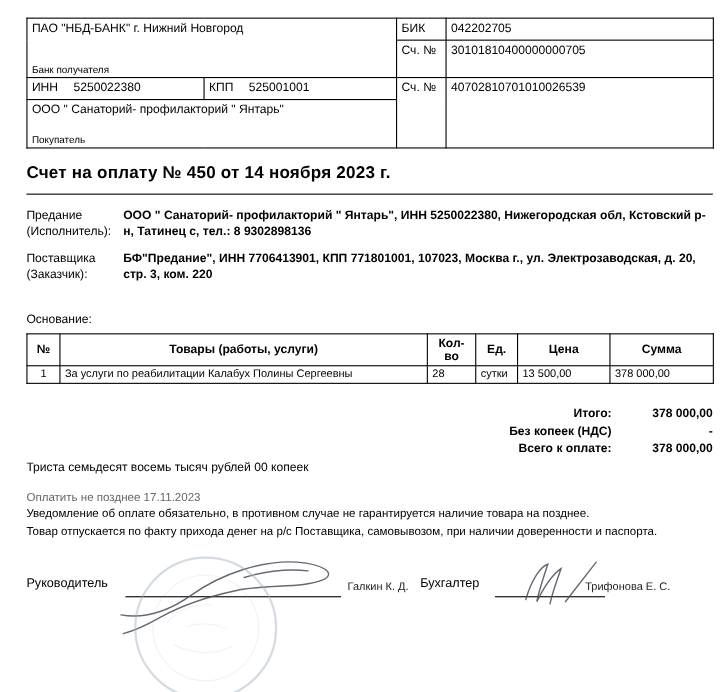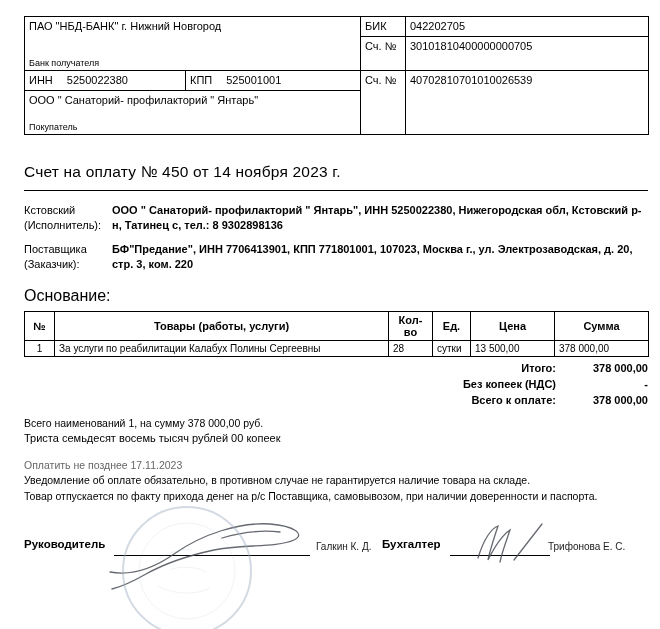--- a/index.html
+++ b/index.html
@@ -17,52 +17,52 @@
   table{border-collapse:collapse}
   .bank-table{width:624px;table-layout:fixed;font-size:11px}
   .bank-table td{border:1px solid #000;padding:3px 4px 1px;vertical-align:top;overflow:hidden;white-space:nowrap}
   .cell-caption{font-size:9px}
   .stack{display:flex;flex-direction:column;justify-content:space-between;height:100%}
   .bank-big{height:48px}
   .recip-big{height:38px}
   .sp{margin-left:14px}
 
   
-  .title{margin-top:28px;font-size:15.5px;font-weight:normal;letter-spacing:.2px}
+  .title{margin-top:14px;font-size:15.5px;font-weight:bold;letter-spacing:.2px}
   .title-rule{margin-top:9px;width:624px;border-top:1px solid #000}
 
   
   .party{display:flex;margin-top:12px;font-size:11px;line-height:1.32}
   .party-label{width:88px;flex:none}
   .party-value{font-weight:bold;width:536px}
-  .basis{margin-top:16px;font-size:16px}
+  .basis{margin-top:28px;font-size:11px}
 
   
   .items-table{width:624px;table-layout:fixed;margin-top:6px}
   .items-table th,.items-table td{border:1px solid #000;padding:2px 4px}
   .items-table th{font-size:11px;font-weight:bold;text-align:center}
   .items-table td{font-size:10px}
   .c{text-align:center}.r{text-align:left}
 
   
-  .totals{width:624px;margin-top:3px;font-size:11px;font-weight:bold}
+  .totals{width:624px;margin-top:19px;font-size:11px;font-weight:bold}
   .t-row{display:flex;justify-content:flex-end;line-height:16px}
   .t-label{text-align:right}
   .t-value{min-width:92px;text-align:right}
 
   .summary{margin-top:9px;font-size:10.5px}
   .words{margin-top:3px;font-size:11px;font-weight:normal}
 
   
   .terms{margin-top:14px;width:624px;font-size:10.5px;line-height:1.45}
   .term-muted{color:#666}
 
   
   .sign-block{position:relative;margin-top:24px;height:84px;font-size:11.5px}
-  .sig-label{position:absolute;top:10px;font-weight:bold}
+  .sig-label{position:absolute;top:10px;font-weight:normal}
   .sig-line{position:absolute;top:27px;border-bottom:1px solid #000;height:1px}
   .sig-name{position:absolute;top:13px;font-size:10px;color:#222}
   .sig-svg{position:absolute;pointer-events:none}
   .sig-stroke{fill:none;stroke:#4a4f57;stroke-width:1.3;stroke-linecap:round;opacity:.85}
 
   
   .stamp{position:absolute;left:112px;top:496px;pointer-events:none}
   .stamp circle{fill:none;stroke:#9fafc0;stroke-width:2}
   .stamp .faint{stroke-width:1;opacity:.35}
 </style>
@@ -112,21 +112,21 @@
       </td>
     </tr>
   </tbody>
     </table>
 
   <div class="title">Счет на оплату № 450 от 14 ноября 2023 г.</div>
   <div class="title-rule"></div>
 
   <div class="party">
     <div class="party-label">
-      <div>Кстовский</div>
+      <div>Предание</div>
       <div>(Исполнитель):</div>
     </div>
     <div class="party-value">ООО " Санаторий- профилакторий " Янтарь", ИНН 5250022380, Нижегородская обл, Кстовский р-н, Татинец с, тел.: 8 9302898136</div>
   </div>
 
   <div class="party" style="margin-top:10px">
     <div class="party-label">
       <div>Поставщика</div>
       <div>(Заказчик):</div>
     </div>
@@ -174,45 +174,44 @@
     <div class="t-row">
       <span class="t-label">Без копеек (НДС)</span>
       <span class="t-value">-</span>
     </div>
     <div class="t-row">
       <span class="t-label">Всего к оплате:</span>
       <span class="t-value">378 000,00</span>
     </div>
   </div>
 
-  <div class="summary">Всего наименований 1, на сумму 378 000,00 руб.</div>
   <div class="words">Триста семьдесят восемь тысяч рублей 00 копеек</div>
 
   <div class="terms">
     <div class="term-muted">Оплатить не позднее 17.11.2023</div>
-    <div>Уведомление об оплате обязательно, в противном случае не гарантируется наличие товара на складе.</div>
+    <div>Уведомление об оплате обязательно, в противном случае не гарантируется наличие товара на позднее.</div>
     <div>Товар отпускается по факту прихода денег на р/с Поставщика, самовывозом, при наличии доверенности и паспорта.</div>
   </div>
 
   <div class="sign-block">
     <span class="sig-label" style="left:0">Руководитель</span>
     <span class="sig-line" style="left:90px;width:196px"></span>
     <svg class="sig-svg" style="left:78px;top:-20px" width="230" height="85" viewBox="0 0 230 85">
       <path class="sig-stroke" d="M8,64 C30,68 52,60 72,46 C100,26 138,14 168,16 C192,18 204,26 192,32 C174,40 140,36 112,42 C84,48 62,56 44,66 C30,74 18,79 10,81"></path>
       <path class="sig-stroke" d="M120,30 C140,24 160,22 178,24"></path>
     </svg>
     <span class="sig-name" style="left:292px">Галкин К. Д.</span>
 
     <span class="sig-label" style="left:358px">Бухгалтер</span>
     <span class="sig-line" style="left:426px;width:100px"></span>
     <svg class="sig-svg" style="left:424px;top:-10px" width="110" height="55" viewBox="0 0 110 55">
       <path class="sig-stroke" d="M30,40 C36,20 44,10 50,8 C46,20 42,32 40,42 C48,26 56,16 62,12 C58,24 54,34 52,44"></path>
       <path class="sig-stroke" d="M66,42 L94,6"></path>
     </svg>
-    <span class="sig-name" style="left:524px">Трифонова Е. С.</span>
+    <span class="sig-name" style="left:508px">Трифонова Е. С.</span>
   </div>
 
 </div>
 
 <svg class="stamp" width="150" height="150" viewBox="0 0 150 150">
   <g opacity="0.45">
     <circle cx="75" cy="75" r="64"></circle>
     <circle class="faint" cx="75" cy="75" r="48"></circle>
     <path class="faint" d="M40,70 C50,58 66,52 80,54" fill="none" stroke="#9fafc0"></path>
     <path class="faint" d="M46,90 C60,98 82,100 98,92" fill="none" stroke="#9fafc0"></path>

